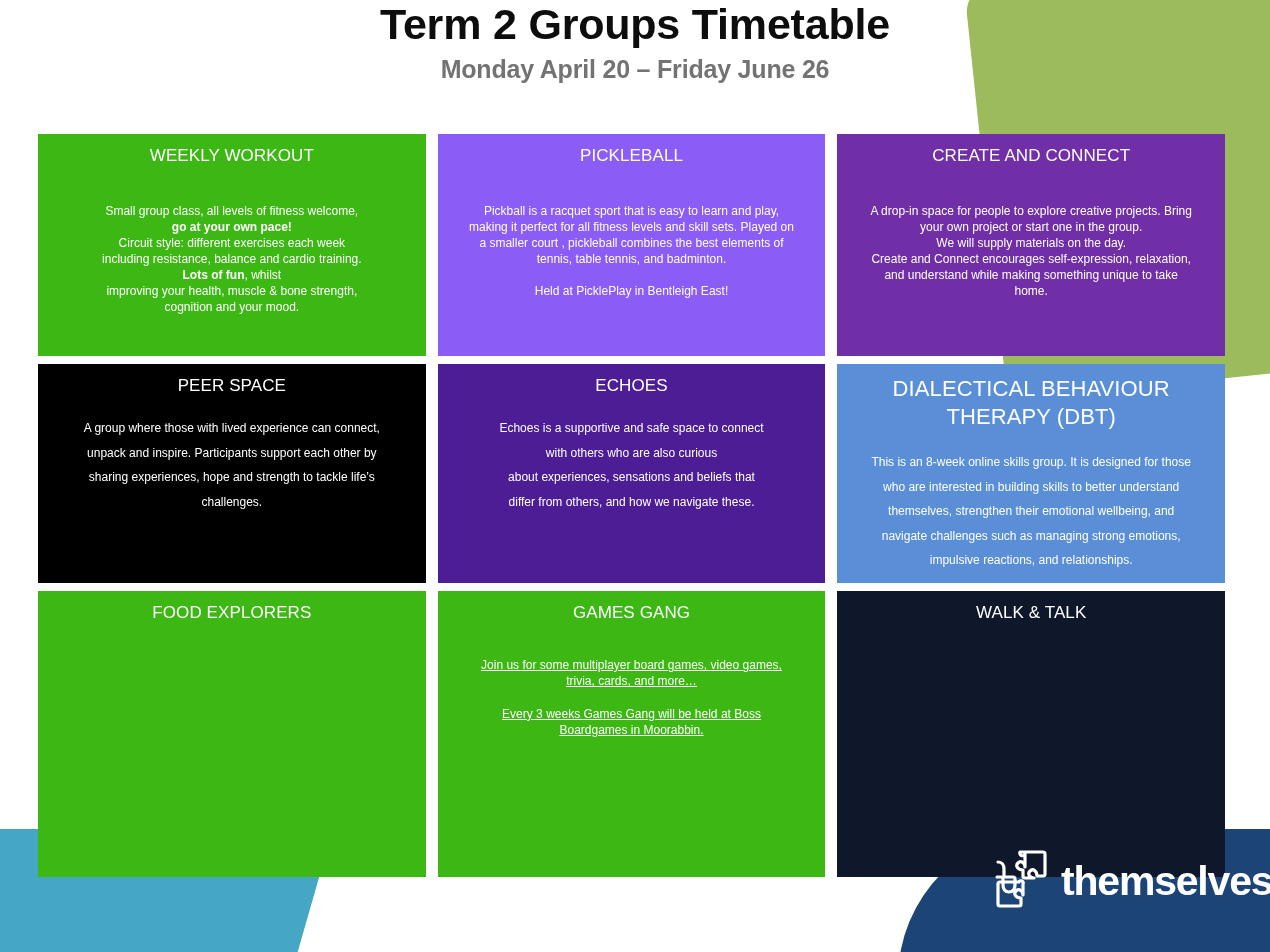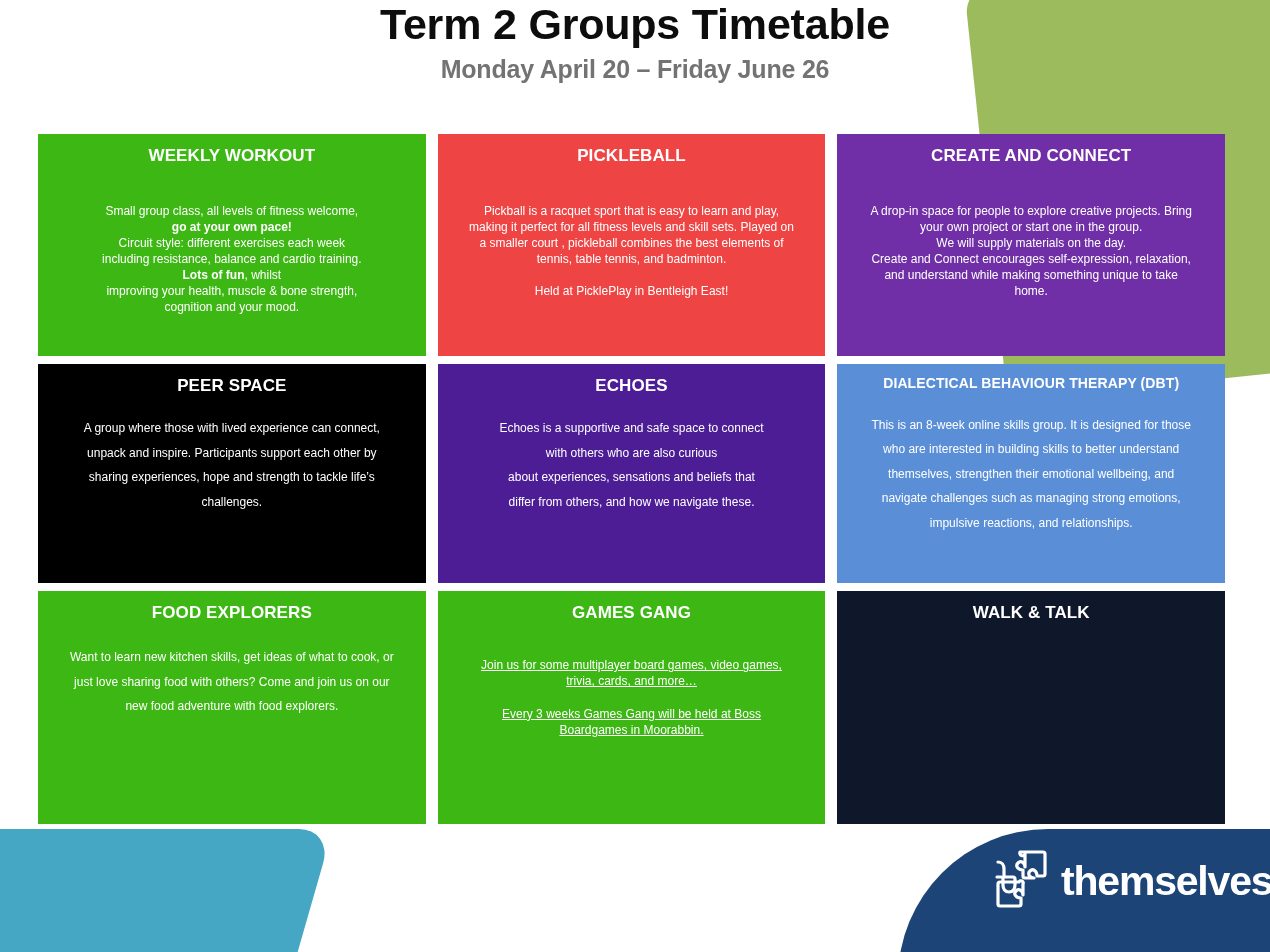--- a/index.html
+++ b/index.html
@@ -102,26 +102,26 @@
     box-sizing: border-box;
     width: 391px;
     padding: 11px 14px 10px 14px;
     color: #ffffff;
     overflow: hidden;
   }
   .card-title {
     margin: 0;
     text-align: center;
     font-size: 17px;
-    font-weight: bold;
+    font-weight: normal;
     letter-spacing: 0.1px;
     line-height: 1.25;
   }
   .card-title.small {
-    font-size: 14px;
+    font-size: 22px;
   }
   .card-body {
     margin: 16px;
     text-align: center;
     font-size: 12px;
     line-height: 1.33;
     white-space: pre-line;
   }
   .card-body.loose {
     line-height: 2.05;
@@ -130,21 +130,21 @@
     font-weight: bold;
   }
 
   
   .row1 .card { height: 222px; }
   .row1 .card-body { padding-top: 22px; }
   
   .row2 .card { height: 219px; }
   .row2 .card-body { padding-top: 4px; }
   
-  .row3 .card { height: 233px; }
+  .row3 .card { height: 286px; }
   .row3 .card-body { padding-top: 6px; }
   .row3 .card.tight .card-body { padding-top: 18px; line-height: 1.35; text-decoration: underline; }
 
   
   #logo {
     position: absolute;
     left: 993px;
     top: 848px;
     display: flex;
     align-items: center;
@@ -180,21 +180,21 @@
       <div class="card" style="background: rgb(60, 183, 19);">
         <h2 class="card-title">WEEKLY WORKOUT</h2>
         <p class="card-body">Small group class, all levels of fitness welcome,
 <b>go at your own pace!</b>
 Circuit style: different exercises each week
 including resistance, balance and cardio training.
 <b>Lots of fun</b>, whilst
 improving your health, muscle &amp; bone strength,
 cognition and your mood.</p>
       </div>
-      <div class="card" style="background: #ef4444;">
+      <div class="card" style="background: #8b5cf6;">
         <h2 class="card-title">PICKLEBALL</h2>
         <p class="card-body">Pickball is a racquet sport that is easy to learn and play, making  it perfect for all fitness levels and skill sets. Played on a smaller court , pickleball combines the best elements of tennis, table tennis, and badminton.
 
 Held at PicklePlay in Bentleigh East!</p>
       </div>
       <div class="card" style="background: rgb(112, 47, 166);">
         <h2 class="card-title">CREATE AND CONNECT</h2>
         <p class="card-body">A drop-in space for people to explore creative projects. Bring your own project or start one in the group.
 We will supply materials on the day.
 Create and Connect encourages self-expression, relaxation, and understand while making something unique to take home.</p>
@@ -215,21 +215,20 @@
       </div>
       <div class="card" style="background: rgb(90, 143, 216);">
         <h2 class="card-title small">DIALECTICAL BEHAVIOUR THERAPY (DBT)</h2>
         <p class="card-body loose">This is an 8-week online skills group. It is designed for those who are interested in building skills to better understand themselves, strengthen their emotional wellbeing, and navigate challenges such as managing strong emotions, impulsive reactions, and relationships.</p>
       </div>
     </div>
 
     <div class="grid-row row3">
       <div class="card" style="background: rgb(60, 183, 19);">
         <h2 class="card-title">FOOD EXPLORERS</h2>
-        <p class="card-body loose">Want to learn new kitchen skills, get ideas of what to cook, or just love sharing food with others? Come and join us on our new food adventure with food explorers.</p>
       </div>
       <div class="card tight" style="background: rgb(60, 183, 19);">
         <h2 class="card-title">GAMES GANG</h2>
         <p class="card-body">Join us for some multiplayer board games, video games, trivia, cards, and more…
 
 Every 3 weeks Games Gang will be held at Boss Boardgames in Moorabbin.</p>
       </div>
       <div class="card tight" style="background: #0f172a;">
         <h2 class="card-title">WALK &amp; TALK</h2>
       </div>

